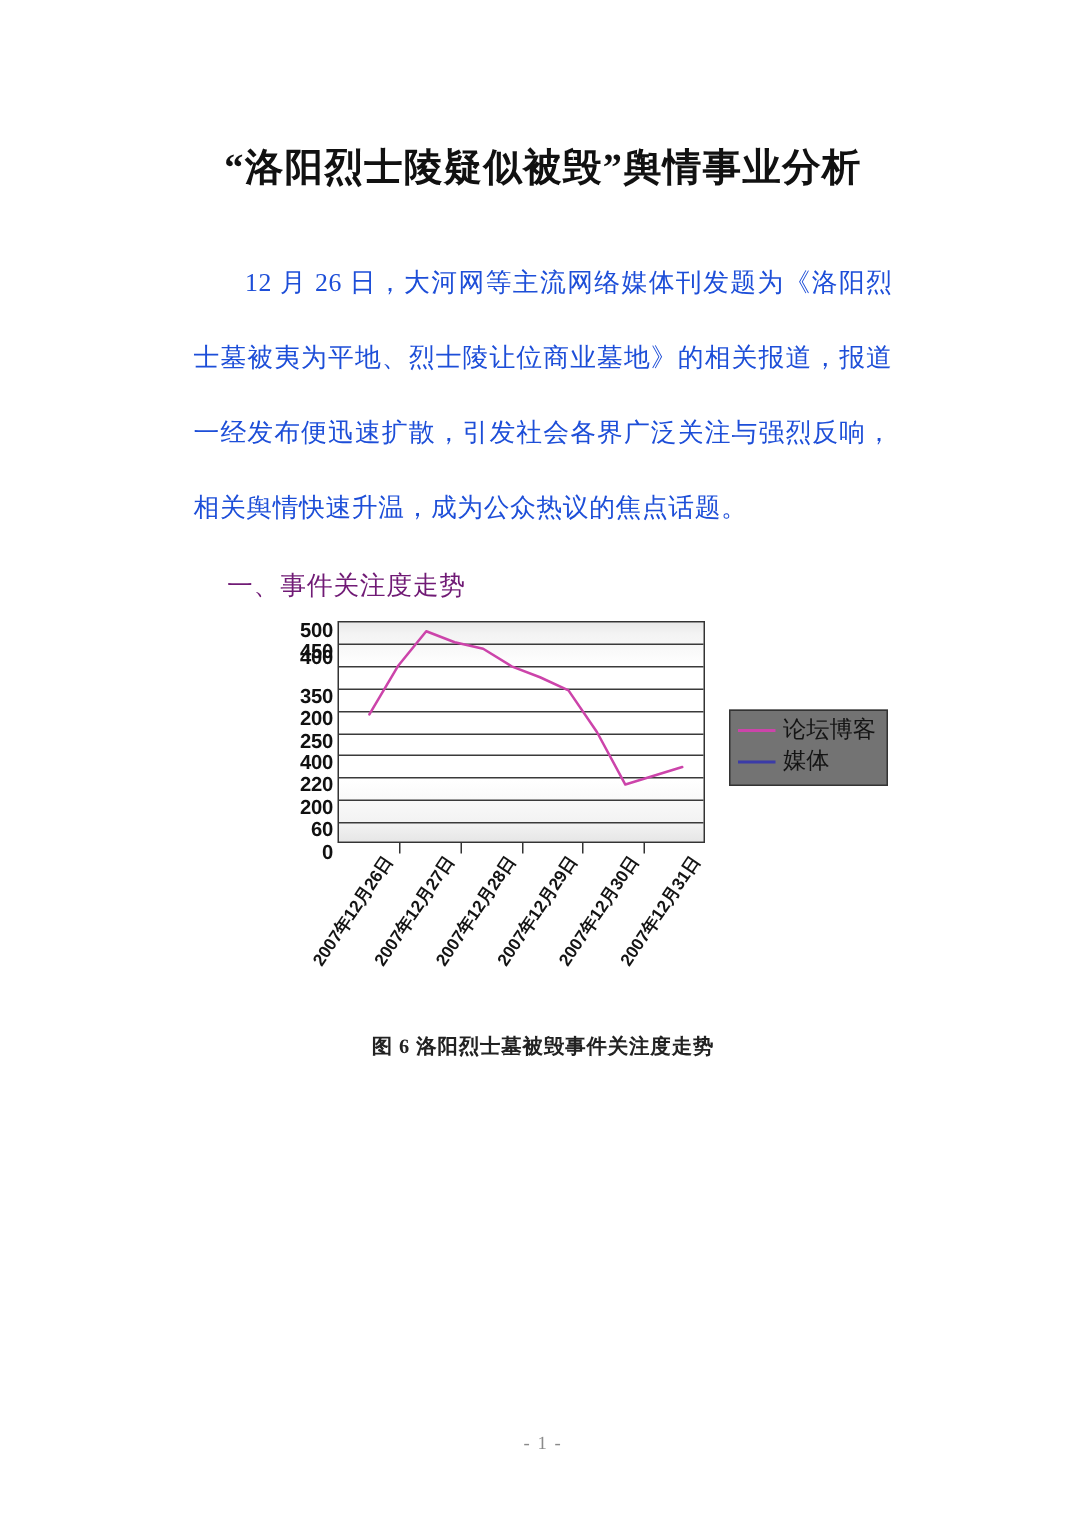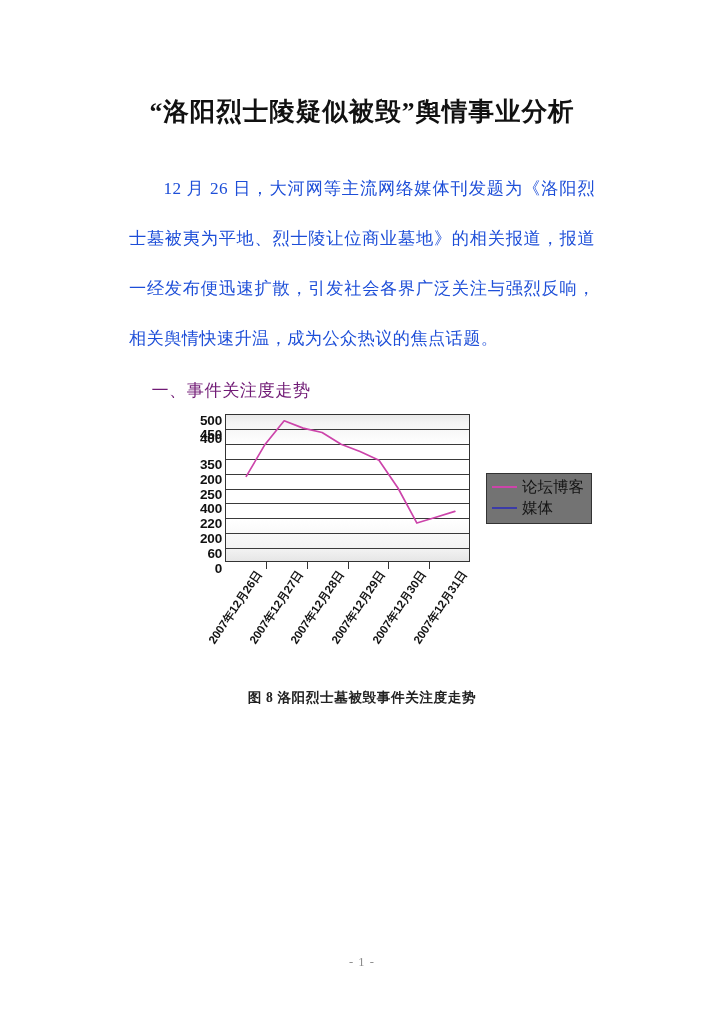--- a/index.html
+++ b/index.html
@@ -298,19 +298,19 @@
           <span class="legend-label">论坛博客</span>
         </div>
         <div class="legend-row">
           <span class="legend-swatch media"></span>
           <span class="legend-label">媒体</span>
         </div>
       </div>
 
     </div>
 
-    <div class="caption">图 8  洛阳烈士墓被毁事件关注度走势</div>
+    <div class="caption">图 6  洛阳烈士墓被毁事件关注度走势</div>
   </div>
 
 
   <div class="footer">- 1 -</div>
 
 </div>
 
 </body></html>

